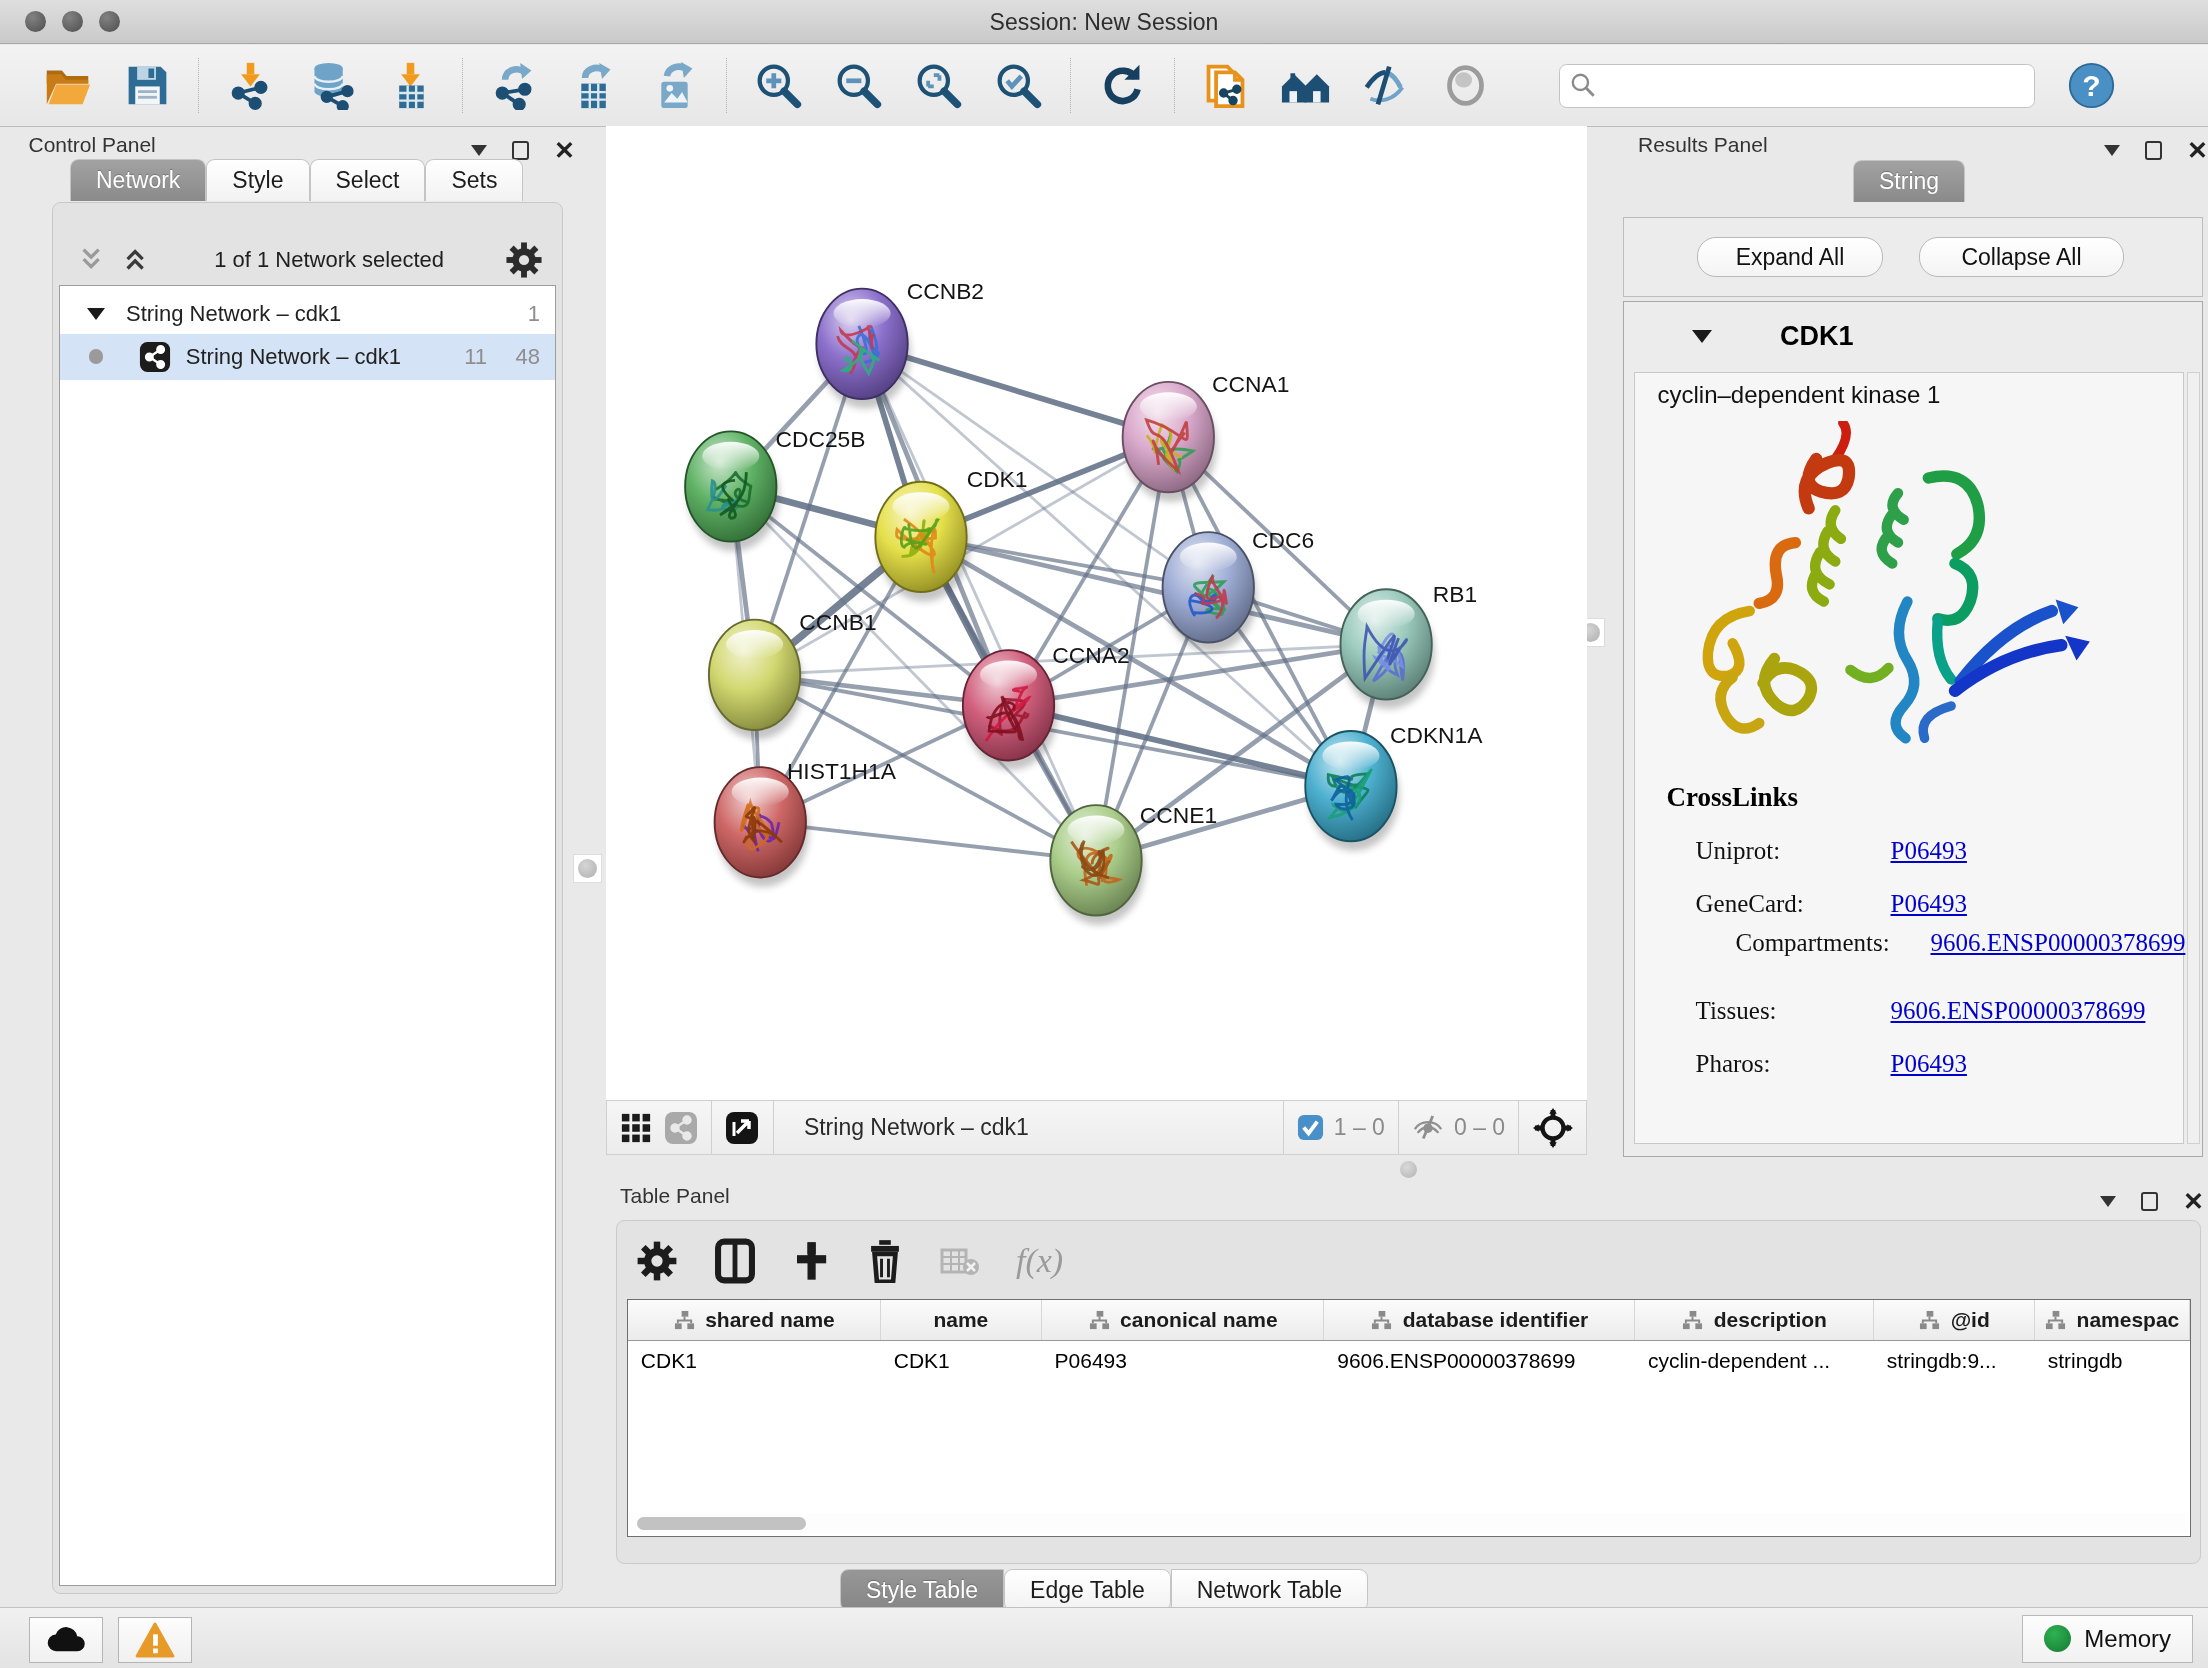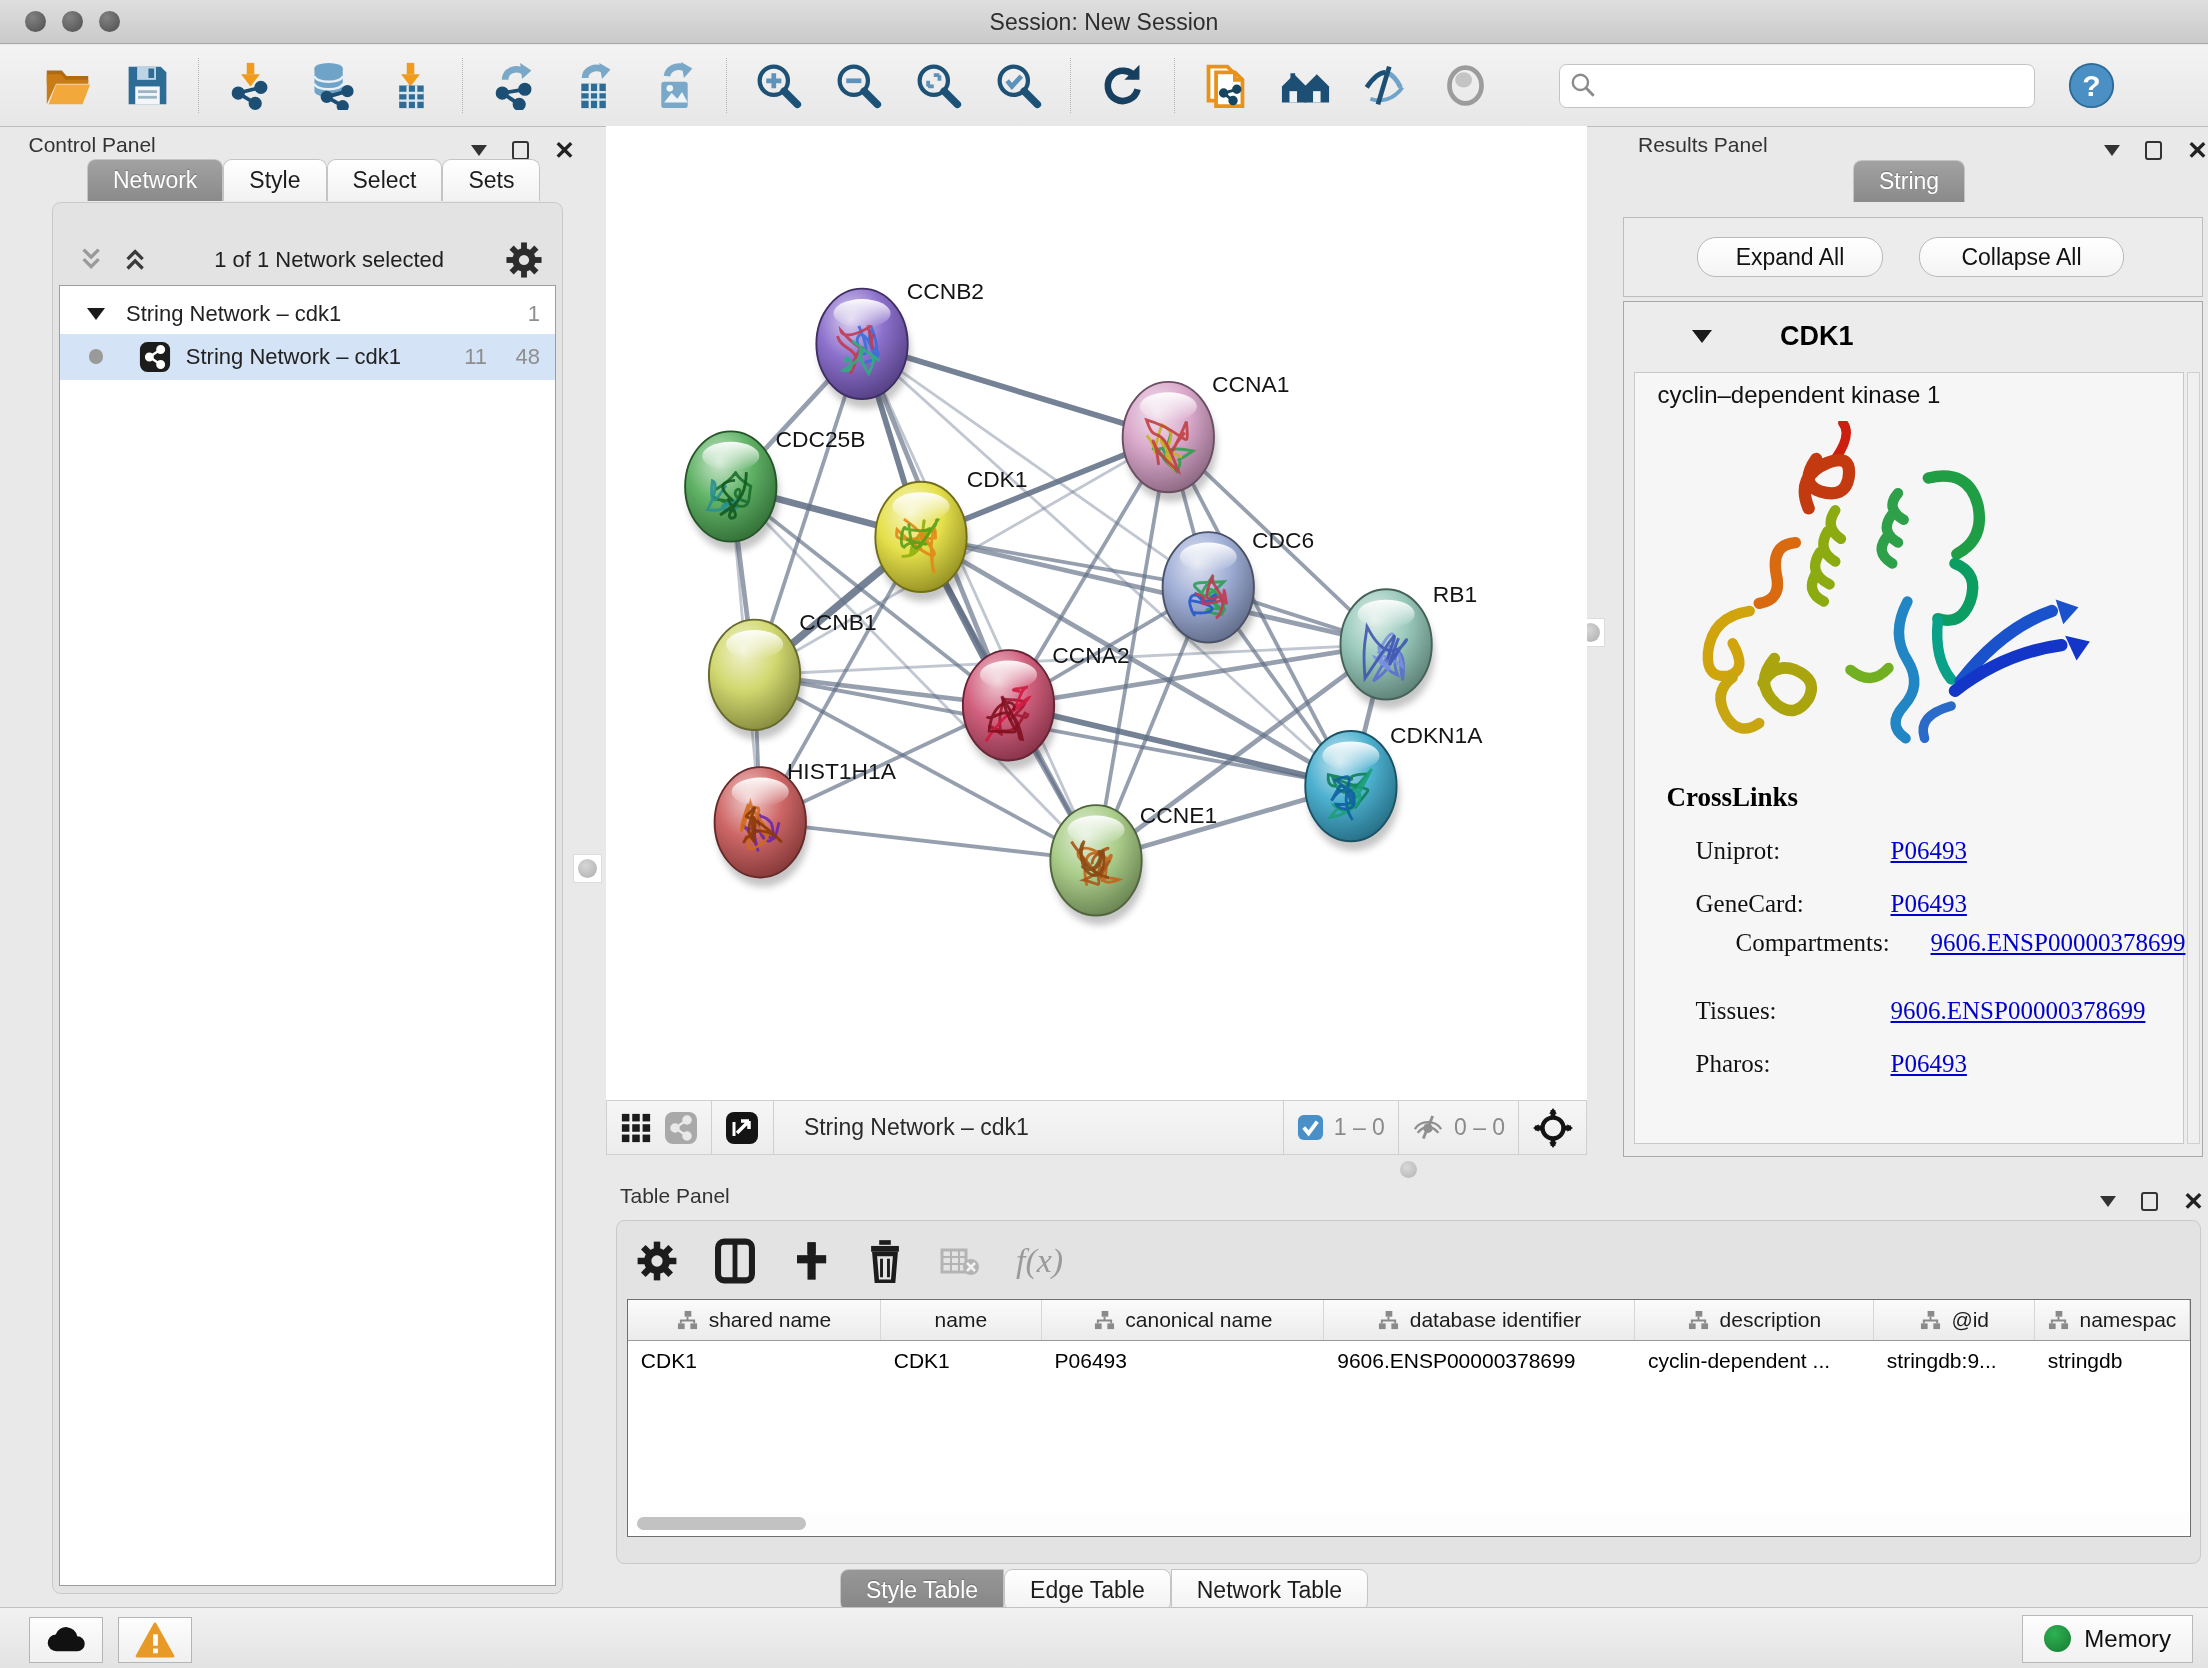--- a/index.html
+++ b/index.html
@@ -88,21 +88,21 @@
 
   
   .tp-card { position:absolute; left:616px; top:1220px; width:1585px; height:344px;
     background:#e3e3e3; border:1px solid #c9c9c9; border-radius:8.6px; }
   .tp-toolbar { position:absolute; left:19px; top:13.3px; height:53px; display:flex; align-items:center; gap:36px; }
   .tgrid { position:absolute; left:9.5px; top:78px; width:1564px; height:238px;
     background:#fff; border:1.9px solid #6e6e6e; overflow:hidden; }
   table.dt { border-collapse:collapse; width:100%; table-layout:fixed; }
   table.dt th { height:40px; background:linear-gradient(#fbfbfb,#ebebeb);
     border-bottom:1.9px solid #9a9a9a; border-right:1px solid #d7d7d7;
-    font-size:21px; font-weight:normal; color:#1c1c1c; white-space:nowrap; overflow:hidden; }
+    font-size:21px; font-weight:bold; color:#1c1c1c; white-space:nowrap; overflow:hidden; }
   table.dt td { height:42px; font-size:21px; color:#000; padding:0 13.3px; white-space:nowrap; overflow:hidden; }
   .hscroll { position:absolute; left:1.9px; bottom:1.9px; width:1560px; height:21px; background:#fdfdfd; }
   .hscroll .thumb { position:absolute; left:7.6px; top:3.8px; width:169px; height:13.3px; border-radius:6.7px; background:#c2c2c2; }
   .tp-tabs { position:absolute; left:0; top:1569px; width:2208px; height:44px;
     display:flex; justify-content:center; }
   .tp-tabs .tabbtn { border-radius:8.6px; margin:0; border-bottom:1px solid #c4c4c4; }
   .tp-tabs .tabbtn:first-child { border-radius:8.6px 0 0 8.6px; }
   .tp-tabs .tabbtn:last-child { border-radius:0 8.6px 8.6px 0; }
   .tp-tabs .tabbtn.sel { background:linear-gradient(#979797,#868686); }
 
@@ -302,21 +302,21 @@
 </div>
 
 <div class="abs" style="left:28.5px; top:133px;">
   <span class="panel-title">Control Panel</span>
 </div>
 <div class="pchrome" style="left:471px; top:138px;">
   <span class="tri"></span>
   <span class="sq"></span>
   <span class="x">✕</span>
 </div>
-<div class="abs" style="left:87px; top:159px; display:flex;" id="cp-tabs">
+<div class="abs" style="left:70px; top:159px; display:flex;" id="cp-tabs">
     <div class="tabbtn sel">Network</div>
     <div class="tabbtn">Style</div>
     <div class="tabbtn">Select</div>
     <div class="tabbtn">Sets</div>
   </div>
 <div class="cp-card"></div>
 <div class="cp-listhead">
   <svg width="34" height="32" viewBox="0 0 36 34" style="margin-left:17px">
     <path d="M8 6l8 8 8-8M8 16l8 8 8-8" stroke="#9a9a9a" stroke-width="3.5" fill="none"></path>
   </svg>

